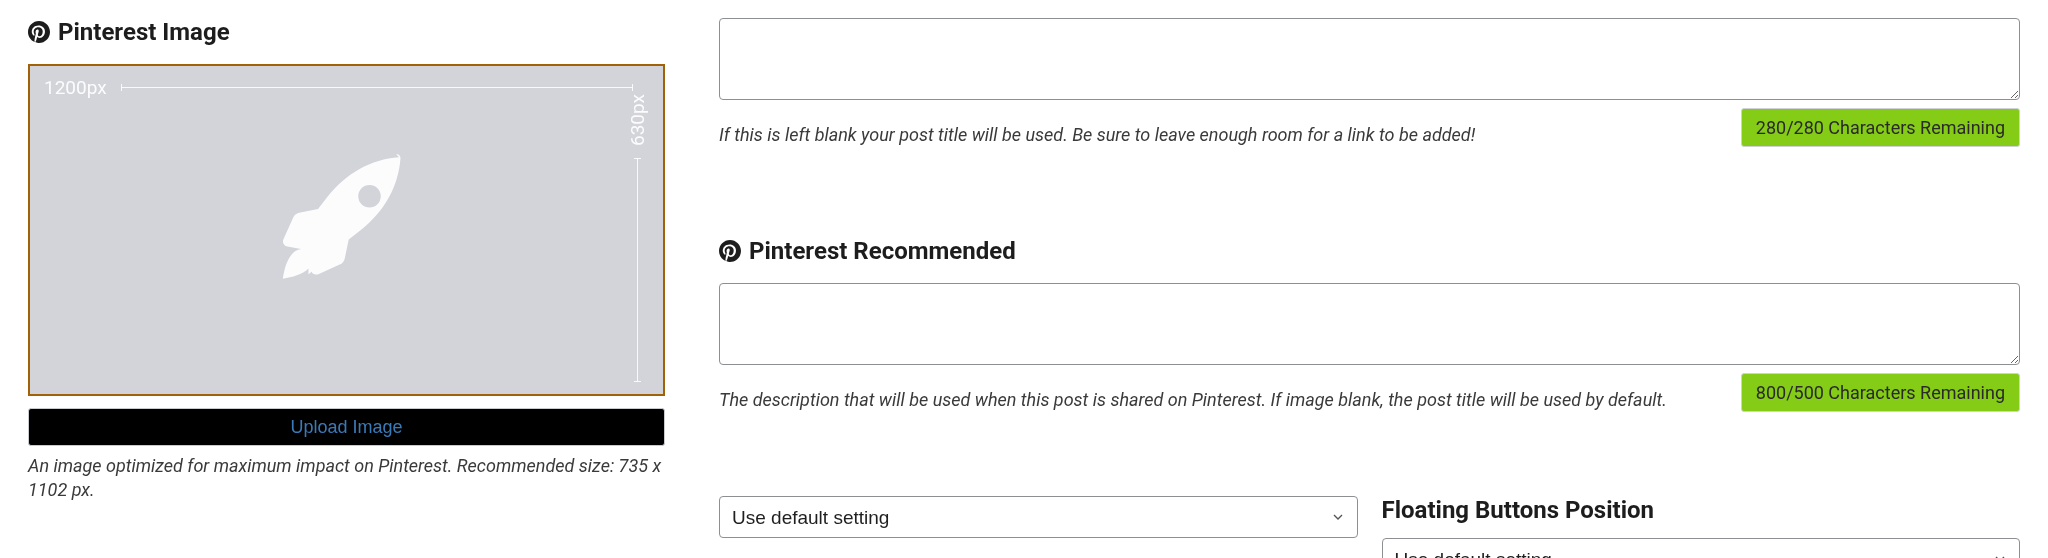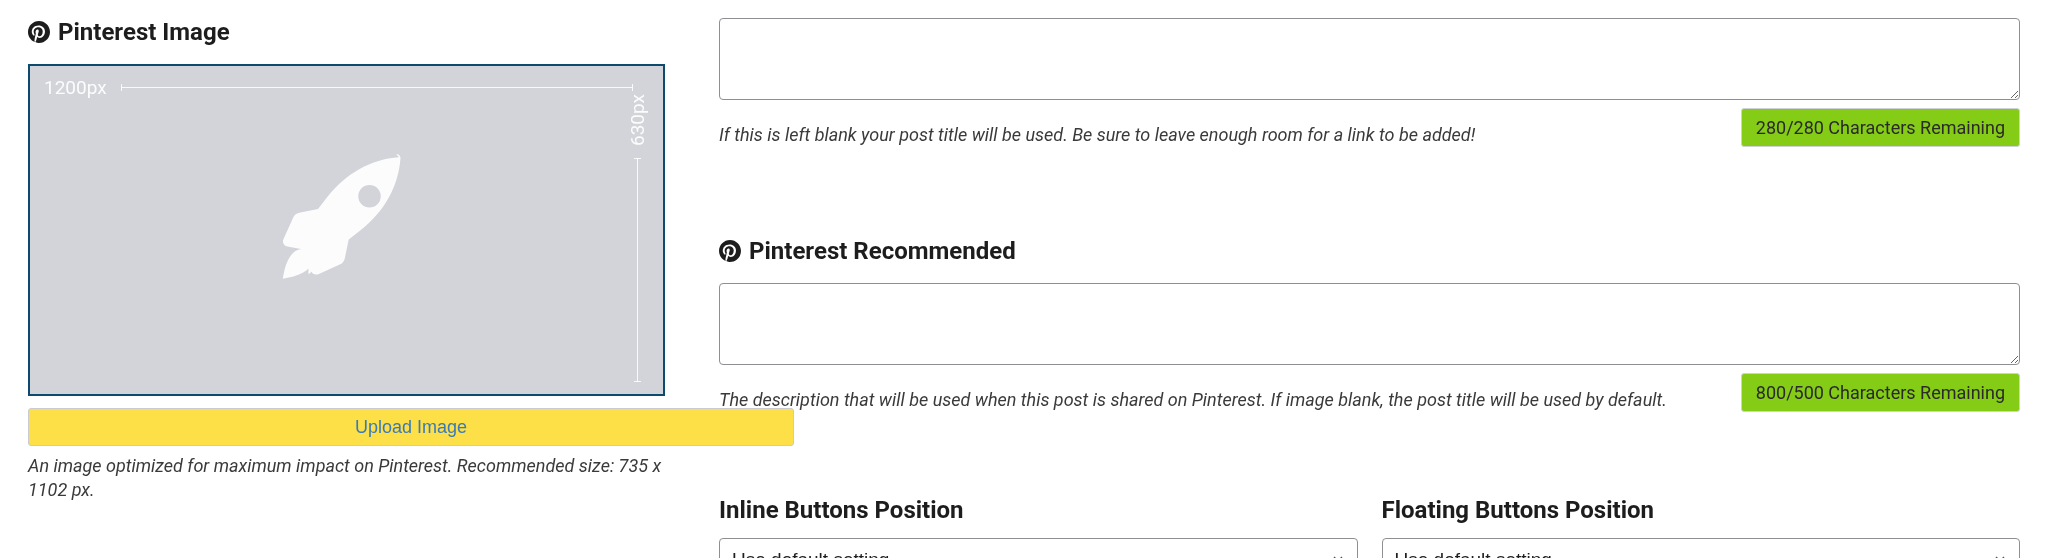--- a/index.html
+++ b/index.html
@@ -36,21 +36,21 @@
     margin: 0 0 18px 0;
   }
   .section-title.first-left { }
   .pin-icon {
     width: 22px; height: 22px; flex: 0 0 auto;
     color: #1d1d1d;
   }
   .img-placeholder {
     width: 637px;
     height: 332px;
-    border: 2px solid #0c4a6e;
+    border: 2px solid #a16207;
     background: #d2d4da;
     position: relative;
     overflow: hidden;
   }
   .dim-top {
     position: absolute;
     top: 10px; left: 14px; right: 30px;
     display: flex; align-items: center;
     color: #fcfcfc;
     font-size: 19px;
@@ -85,25 +85,25 @@
   .dim-right .rule::before { top: 0; }
   .dim-right .rule::after { bottom: 0; }
   .rocket {
     position: absolute; top: 50%; left: 50%;
     width: 180px; height: 180px;
     transform: translate(-50%, -50%);
     color: #ffffff;
     opacity: .95;
   }
   .upload-btn {
-    width: 766px;
+    width: 637px;
     height: 38px;
     margin-top: 12px;
     border: 1px solid #c9cbd1;
-    background: #fde047;
+    background: #000000;
     color: #3b7ab8;
     font-size: 18px;
     border-radius: 3px;
     cursor: pointer;
   }
   .help {
     font-style: italic;
     font-size: 18px;
     color: #3a3a3a;
     margin-top: 8px;
@@ -222,21 +222,20 @@
     </h3>
 
     <textarea class="field ta-desc" style=""></textarea>
     <div class="below-row">
       <div class="help">The description that will be used when this post is shared on Pinterest. If image blank, the post title will be used by default.</div>
       <div class="counter">800/500 Characters Remaining</div>
     </div>
 
     <div class="two-col">
       <div>
-        <h3 class="col-title">Inline Buttons Position</h3>
         <div class="select-wrap">
           <select>
             <option>Use default setting</option>
           </select>
           <span class="chev">
             <svg viewBox="0 0 24 24" width="16" height="16" fill="none" stroke="currentColor" stroke-width="2">
                 <polyline points="6 9 12 15 18 9"></polyline>
               </svg>
           </span>
         </div>

